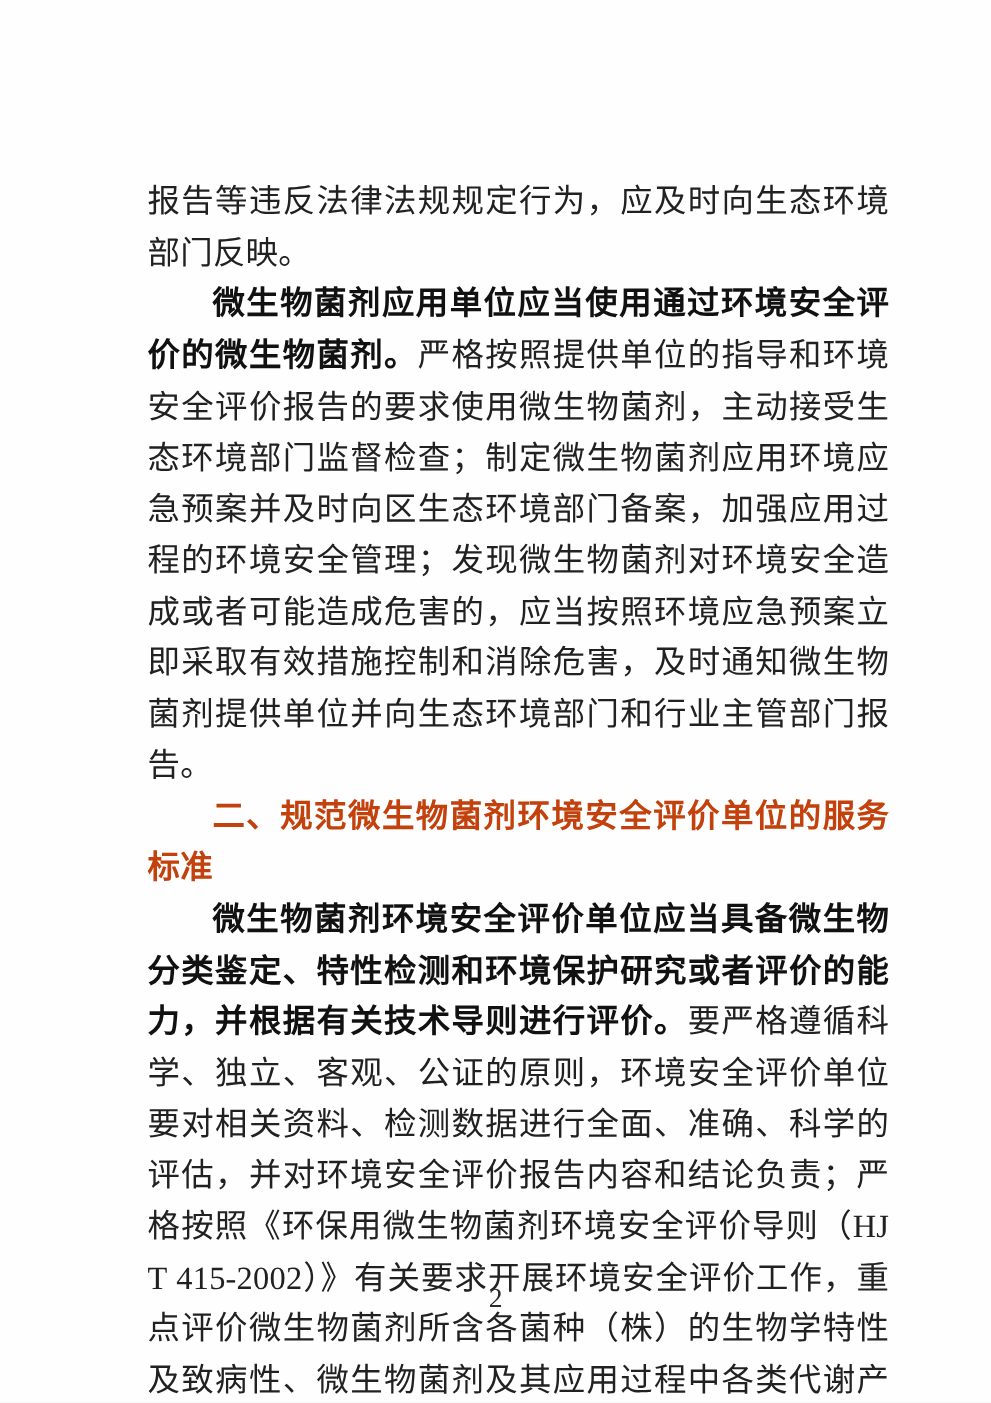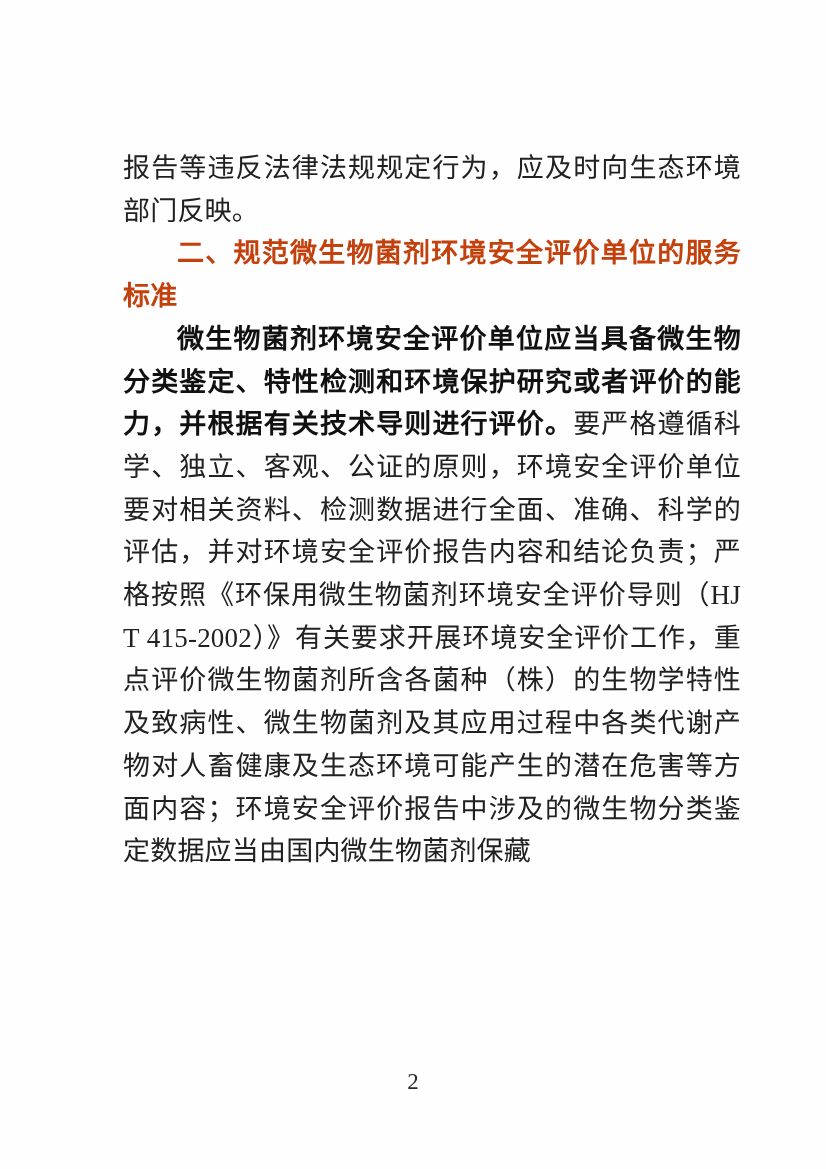--- a/index.html
+++ b/index.html
@@ -57,20 +57,21 @@
   }
 </style>
 </head>
 <body>
 
 <div class="page">
   <div class="content">
 
     <p class="para no-indent"><span>报告等违反法律法规规定行为，应及时向生态环境部门反映。</span></p>
 
+    <p class="para"><span class="lead">微生物菌剂应用单位应当使用通过环境安全评价的微生物菌剂。</span><span>严格按照提供单位的指导和环境安全评价报告的要求使用微生物菌剂，主动接受生态环境部门监督检查；制定微生物菌剂应用环境应急预案并及时向区生态环境部门备案，加强应用过程的环境安全管理；发现微生物菌剂对环境安全造成或者可能造成危害的，应当按照环境应急预案立即采取有效措施控制和消除危害，及时通知微生物菌剂提供单位并向生态环境部门和行业主管部门报告。</span></p>
 
     <p class="para heading"><span>二、规范微生物菌剂环境安全评价单位的服务标准</span></p>
 
     <p class="para"><span class="lead">微生物菌剂环境安全评价单位应当具备微生物分类鉴定、特性检测和环境保护研究或者评价的能力，并根据有关技术导则进行评价。</span><span>要严格遵循科学、独立、客观、公证的原则，环境安全评价单位要对相关资料、检测数据进行全面、准确、科学的评估，并对环境安全评价报告内容和结论负责；严格按照《环保用微生物菌剂环境安全评价导则（HJ T 415-2002）》有关要求开展环境安全评价工作，重点评价微生物菌剂所含各菌种（株）的生物学特性及致病性、微生物菌剂及其应用过程中各类代谢产物对人畜健康及生态环境可能产生的潜在危害等方面内容；环境安全评价报告中涉及的微生物分类鉴定数据应当由国内微生物菌剂保藏</span></p>
 
   </div>
 
   <div class="page-number">2</div>
 </div>
 

